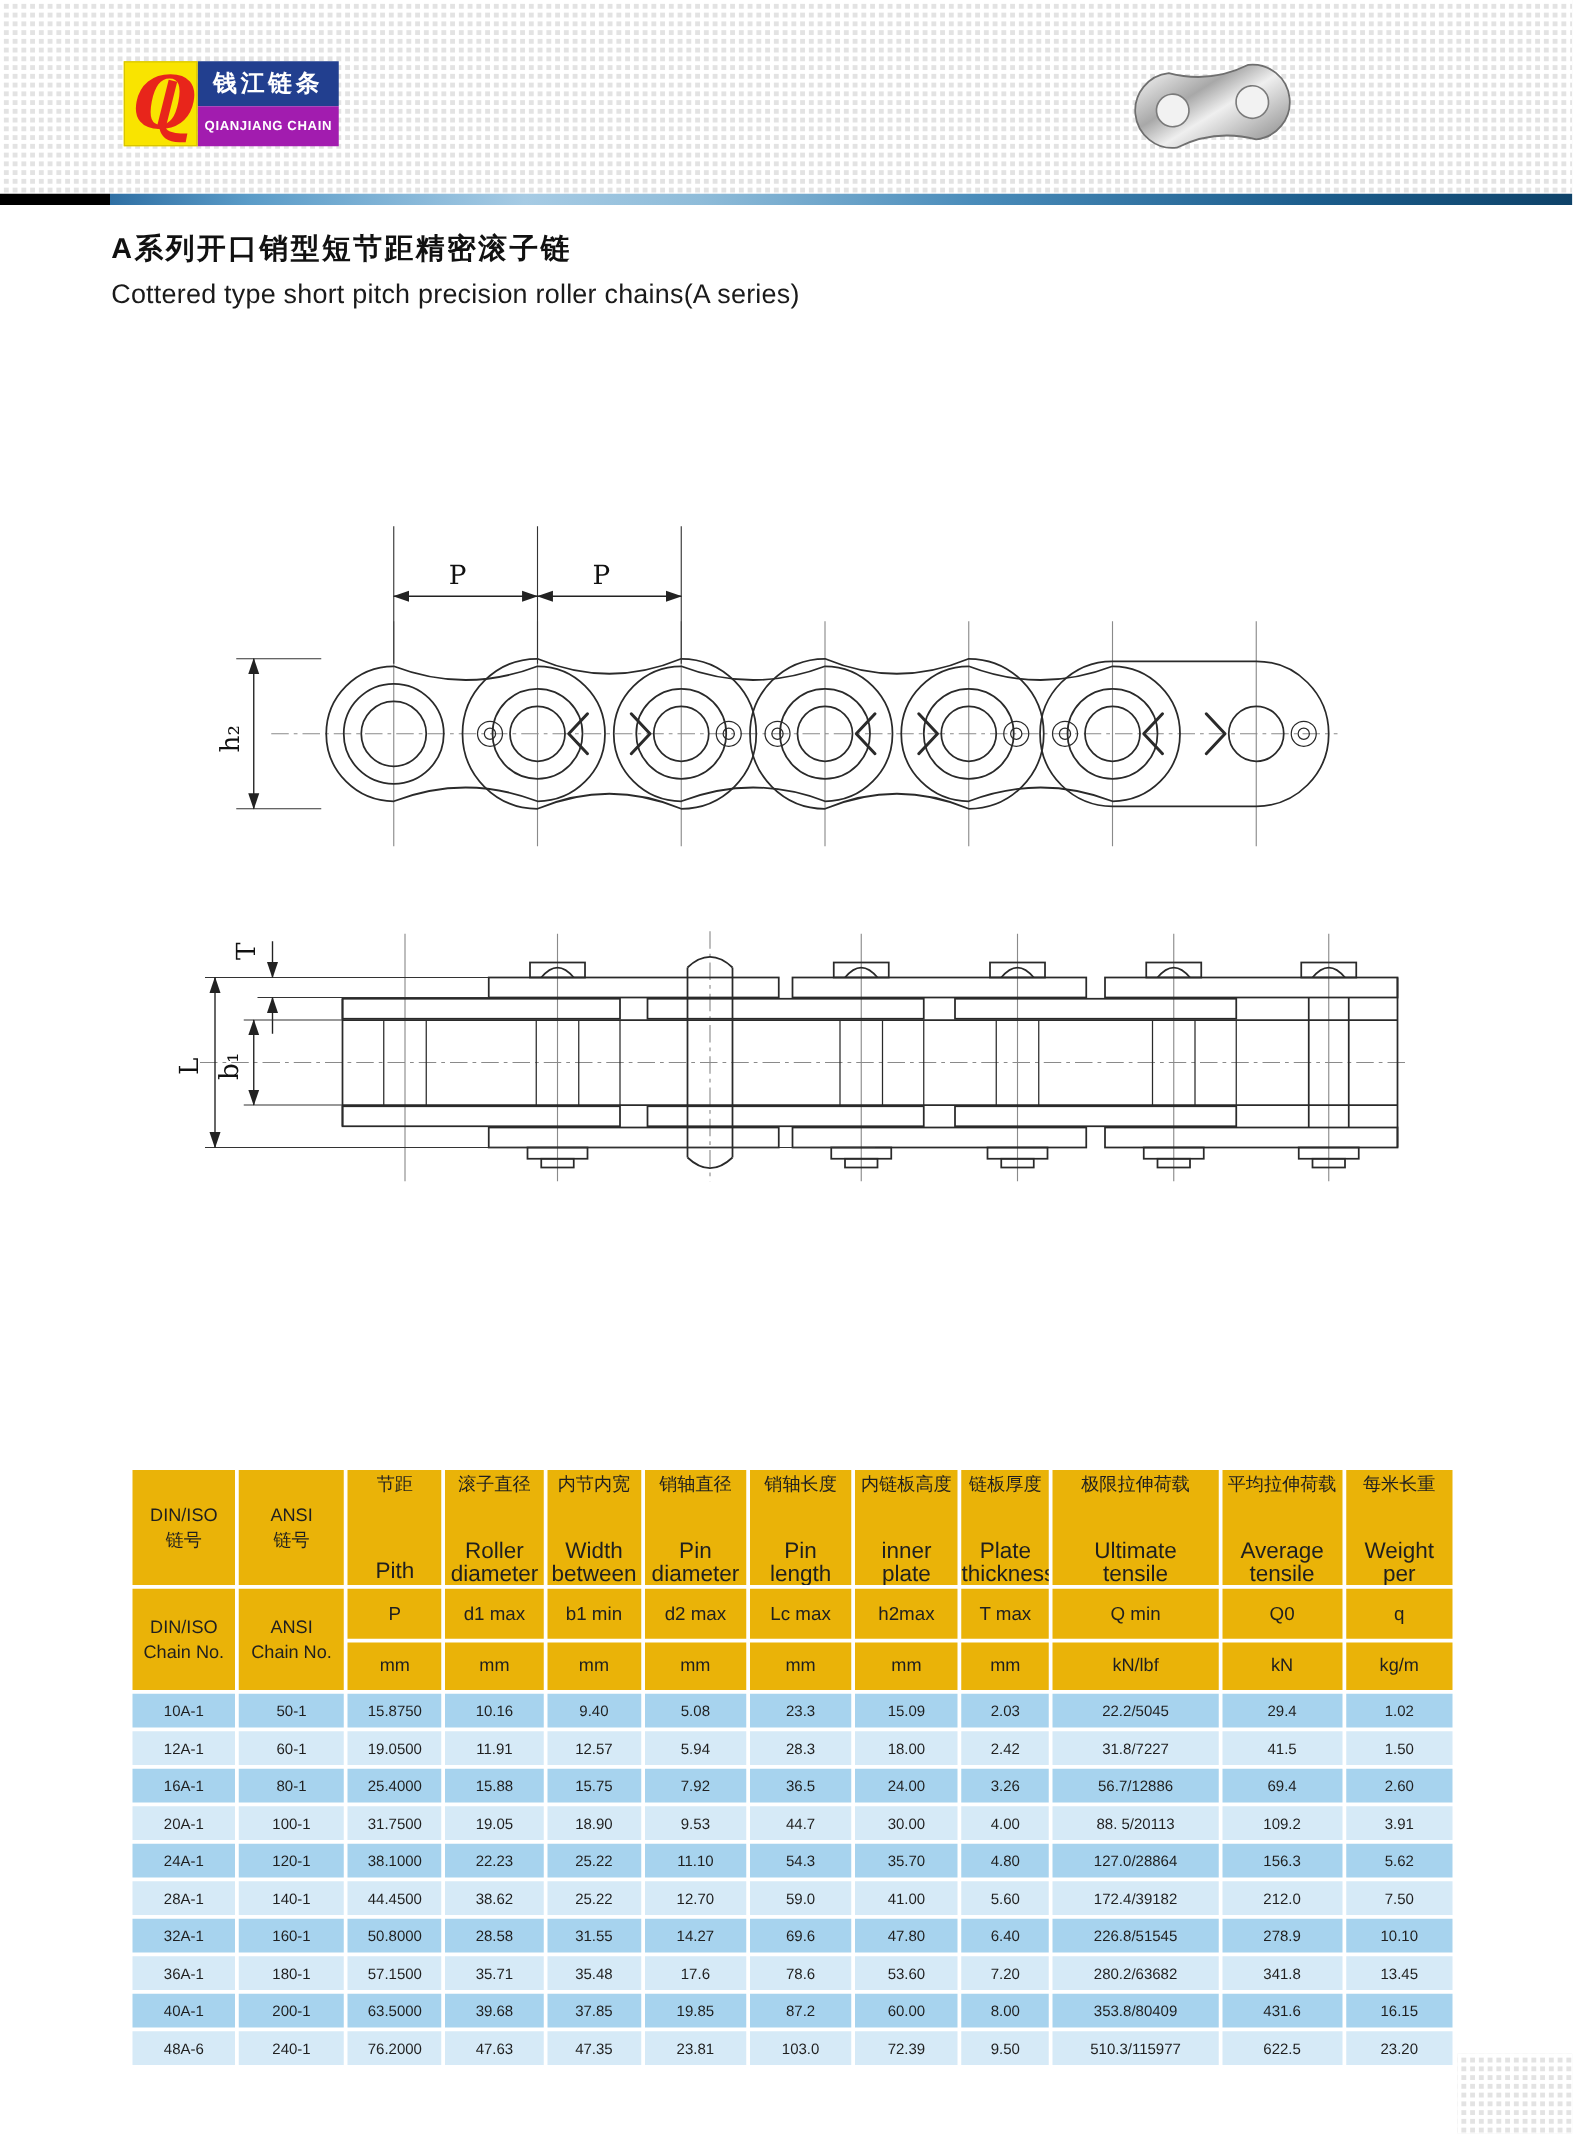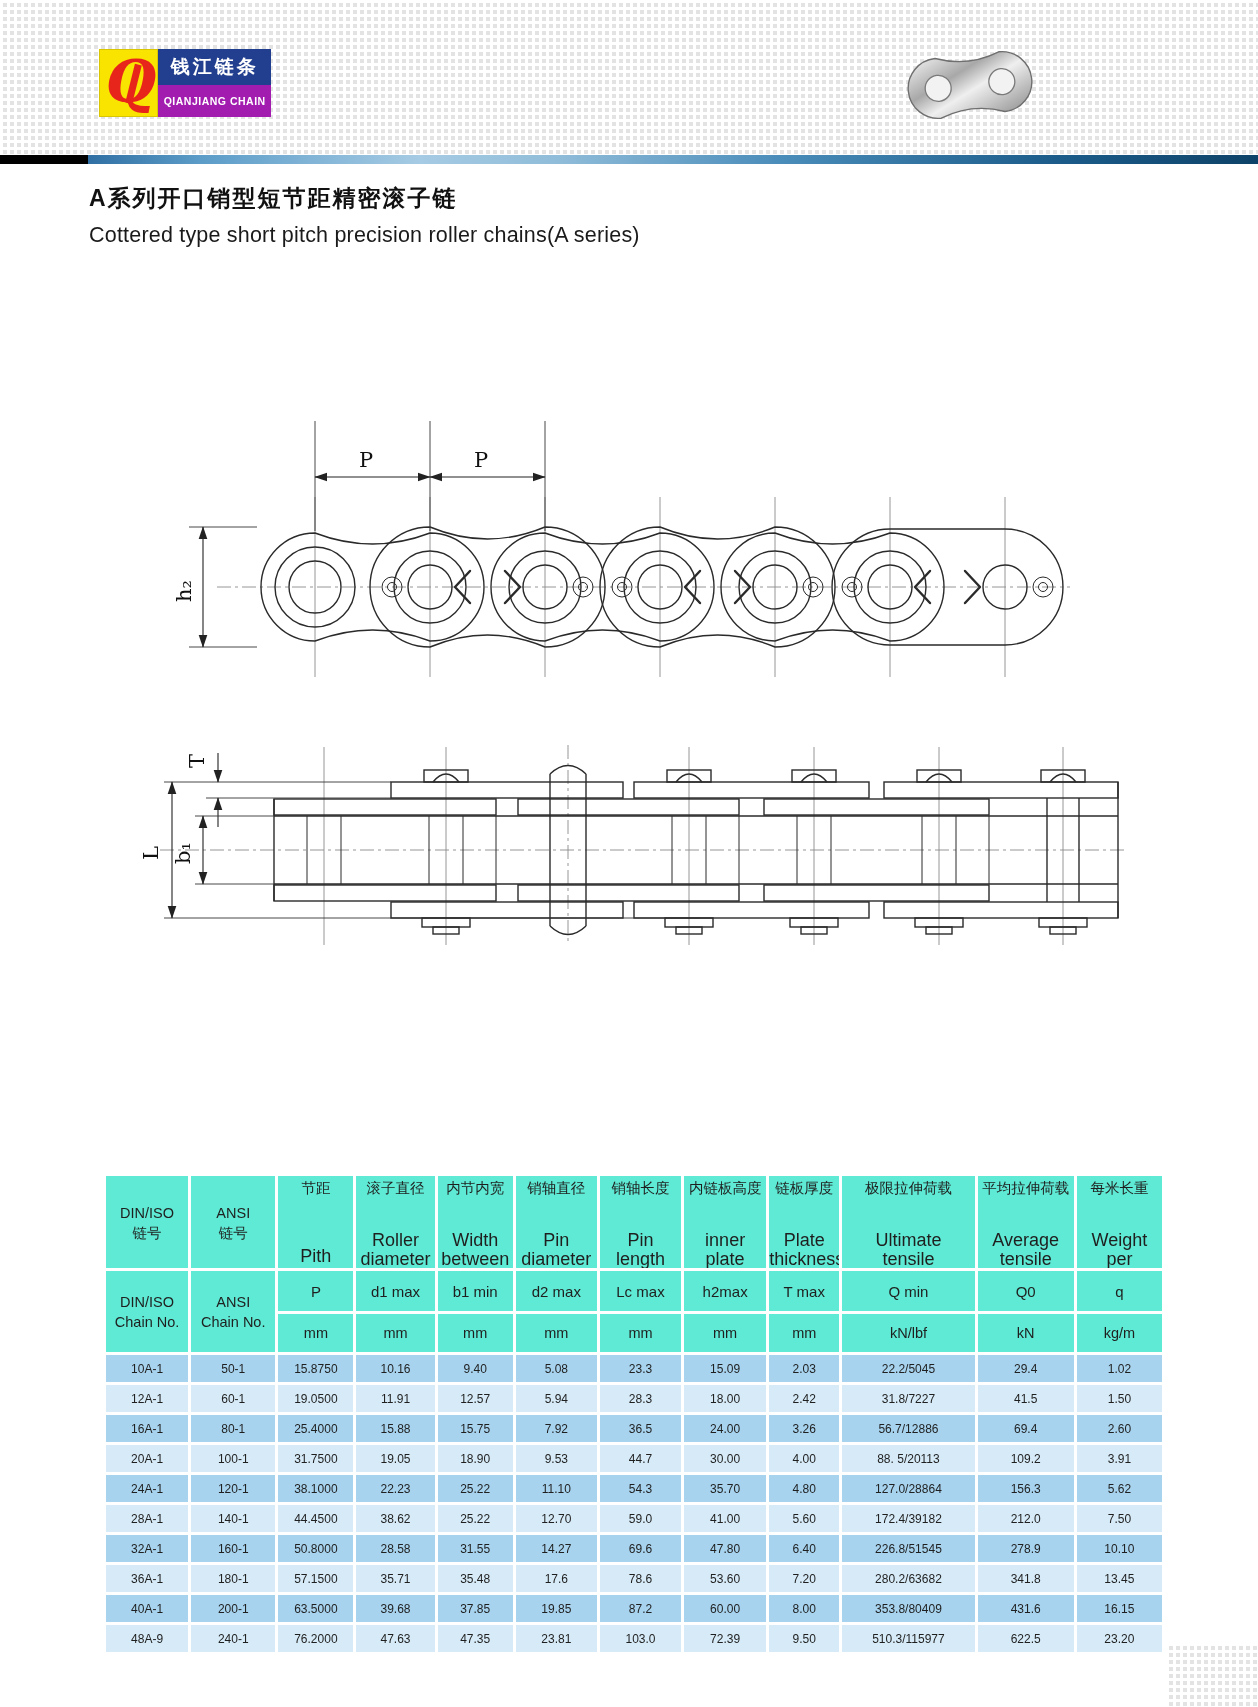--- a/index.html
+++ b/index.html
@@ -52,21 +52,21 @@
   .cl{stroke:#8a8a8a;stroke-width:.9;fill:none;}
   .cldash{stroke:#8a8a8a;stroke-width:.9;fill:none;stroke-dasharray:14 4 3 4;}
   .dim{stroke:#222;stroke-width:1.1;fill:none;}
   .ext{stroke:#333;stroke-width:.9;fill:none;}
   .dimtxt{font-family:"DejaVu Serif","Liberation Serif",serif;font-size:21px;fill:#111;}
 
   
   #chain-table{position:absolute;left:103px;top:1173px;border-collapse:separate;border-spacing:3px;
     table-layout:fixed;width:1062px;color:#1f1f1f;}
   #chain-table th,#chain-table td{padding:0;margin:0;text-align:center;vertical-align:middle;overflow:hidden;}
-  #chain-table thead th{background:#5eead4;font-weight:normal;}
+  #chain-table thead th{background:#eab308;font-weight:normal;}
   #chain-table tr.h1{height:92px;}
   #chain-table tr.h2{height:40px;}
   #chain-table tr.h3{height:38px;margin-left:12px;}
   #chain-table tbody tr{height:27px;font-size:12px;}
   #chain-table tbody tr:nth-child(odd) td{background:#a7d3ee;}
   #chain-table tbody tr:nth-child(even) td{background:#d6eaf7;}
   .h1cell{display:flex;flex-direction:column;justify-content:space-between;height:86px;padding:4px 0 2px 0;}
   .h1cell.center{justify-content:center;gap:3px;}
   .h1cell .cn{font-size:14.5px;white-space:pre-line;line-height:1.15;}
   .h1cell .en{font-size:18px;white-space:pre-line;line-height:1.05;margin-top:34px;}
@@ -576,21 +576,21 @@
           <td>37.85</td>
           <td>19.85</td>
           <td>87.2</td>
           <td>60.00</td>
           <td>8.00</td>
           <td>353.8/80409</td>
           <td>431.6</td>
           <td>16.15</td>
         </tr>
         <tr>
-          <td>48A-9</td>
+          <td>48A-6</td>
           <td>240-1</td>
           <td>76.2000</td>
           <td>47.63</td>
           <td>47.35</td>
           <td>23.81</td>
           <td>103.0</td>
           <td>72.39</td>
           <td>9.50</td>
           <td>510.3/115977</td>
           <td>622.5</td>

